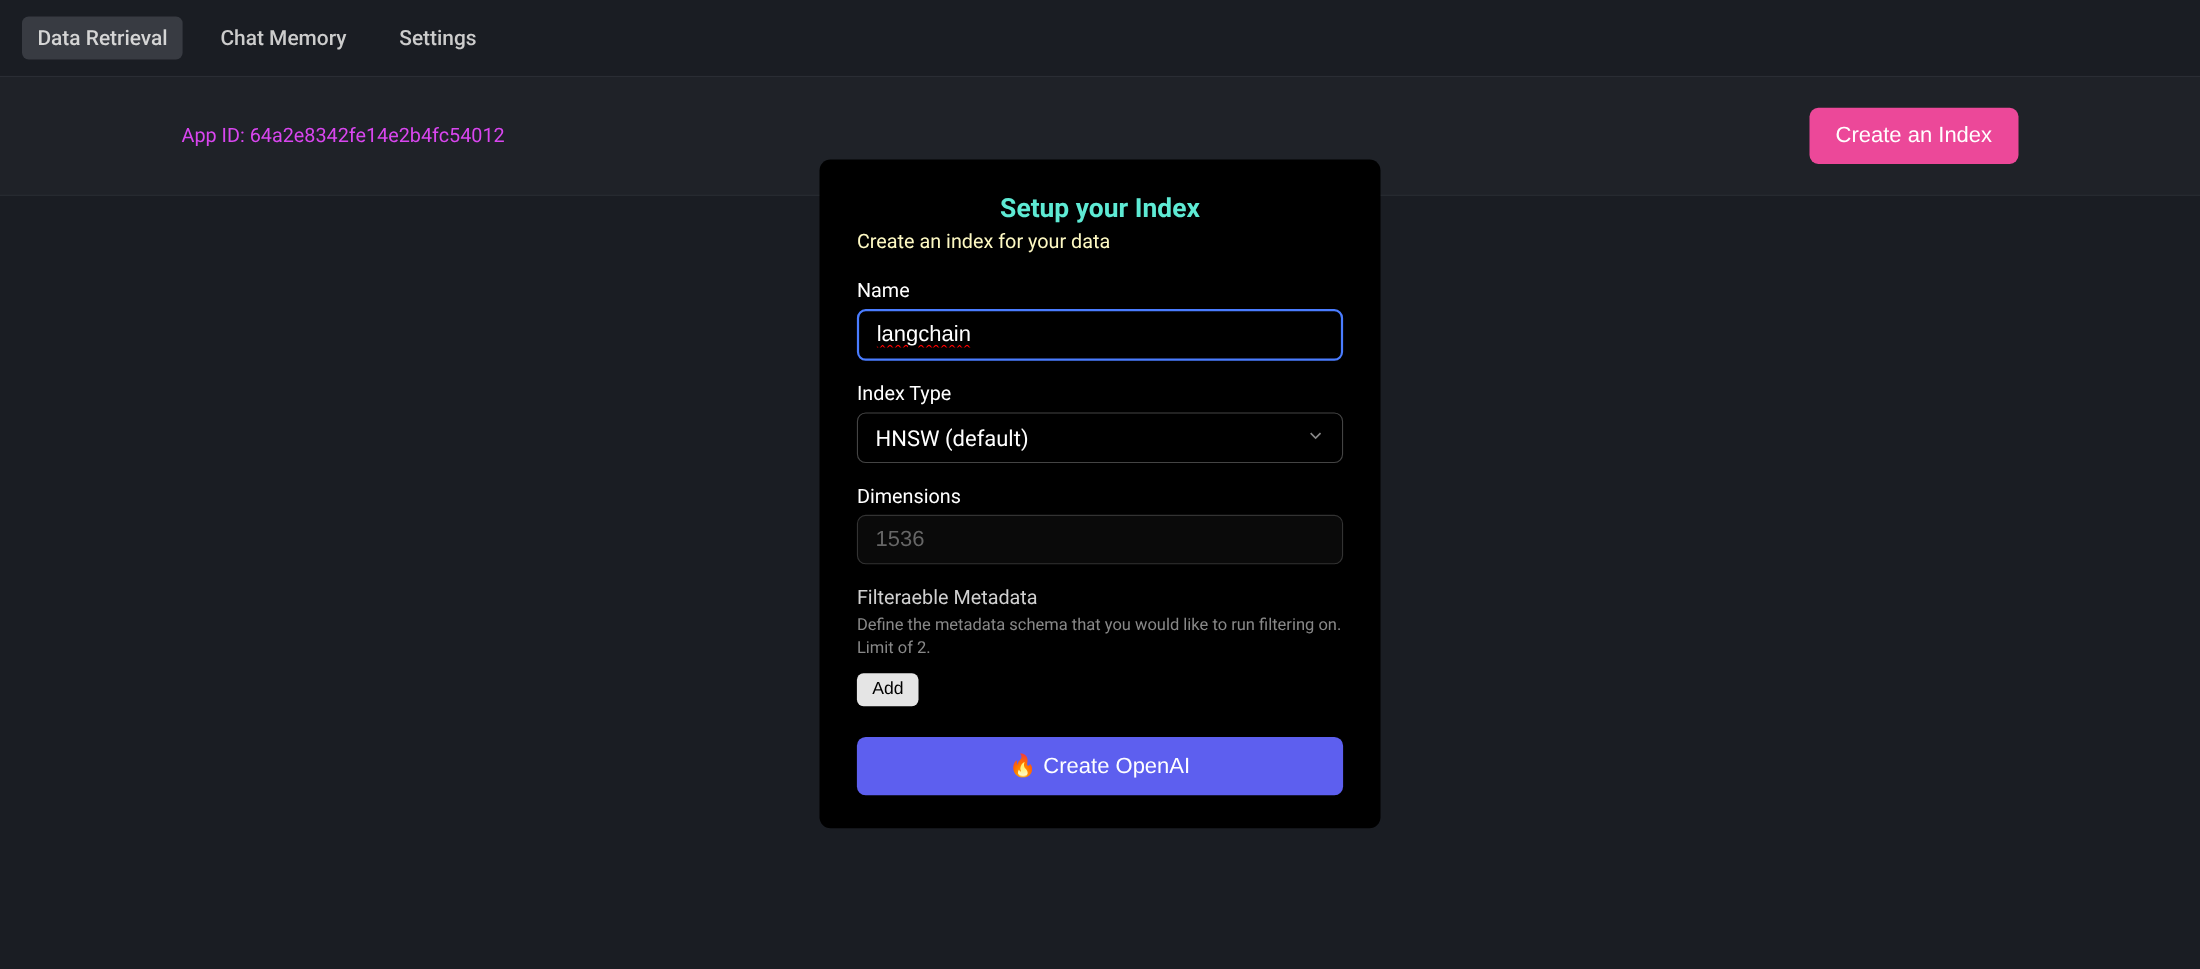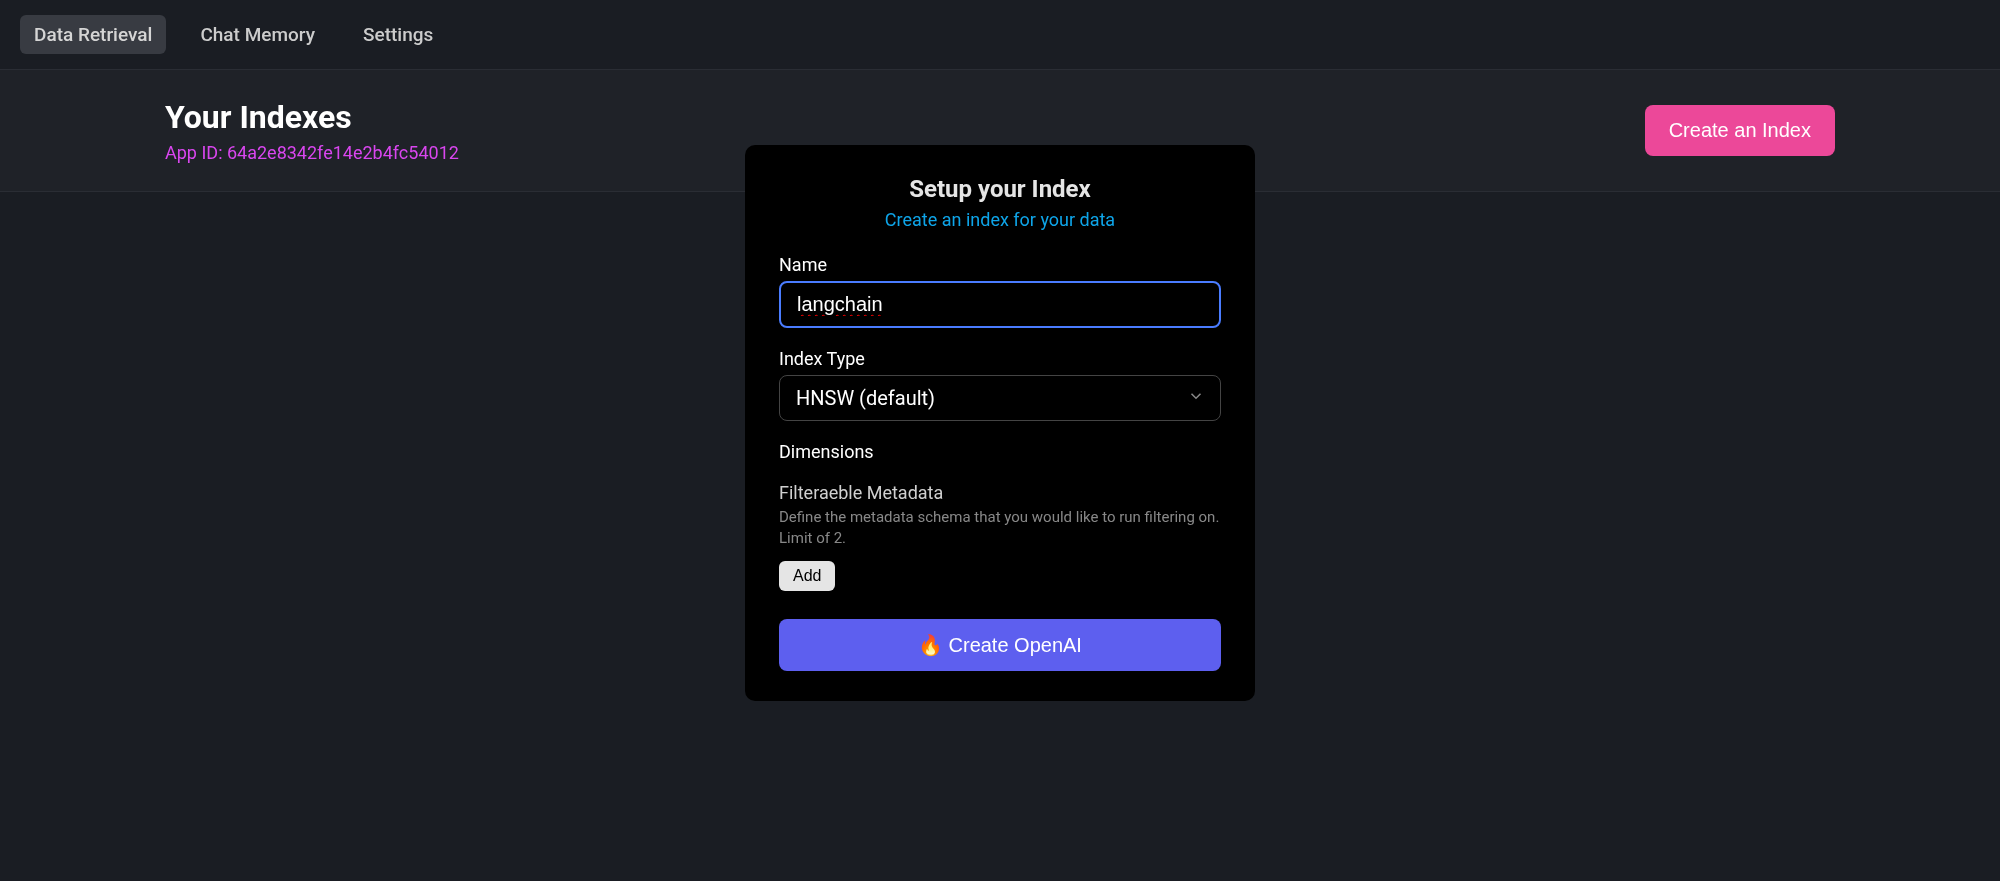--- a/index.html
+++ b/index.html
@@ -82,28 +82,28 @@
       top: 145px;
       background-color: #000;
       border-radius: 10px;
       width: 510px;
       padding: 30px 34px 30px 34px;
       pointer-events: auto;
     }
     .modal-title {
       font-size: 24px;
       font-weight: 700;
-      color: #e5e5e5;
+      color: #5eead4;
       text-align: center;
       margin-bottom: 6px;
     }
     .modal-subtitle {
       font-size: 18px;
-      color: #0ea5e9;
-      text-align: center;
+      color: #fef9c3;
+      text-align: left;
       margin-bottom: 24px;
     }
     .form-group {
       margin-bottom: 20px;
     }
     .form-label {
       display: block;
       font-size: 18px;
       color: #ffffff;
       margin-bottom: 6px;
@@ -196,21 +196,20 @@
 <body>
 
 <div class="nav-bar">
   <div class="nav-tab active">Data Retrieval</div>
   <div class="nav-tab">Chat Memory</div>
   <div class="nav-tab">Settings</div>
 </div>
 
 <div class="header-section">
   <div class="header-left">
-    <div class="page-title">Your Indexes</div>
     <div class="app-id">App ID: 64a2e8342fe14e2b4fc54012</div>
   </div>
   <button class="create-btn">Create an Index</button>
 </div>
 
 <div class="modal-overlay">
   <div class="modal">
     <div class="modal-title">Setup your Index</div>
     <div class="modal-subtitle">Create an index for your data</div>
 
@@ -229,20 +228,21 @@
         <span class="chevron">
           <svg width="18" height="18" viewBox="0 0 24 24" fill="none" stroke="currentColor" stroke-width="2">
               <polyline points="6 9 12 15 18 9"></polyline>
             </svg>
         </span>
       </div>
     </div>
 
     <div class="form-group">
       <label class="form-label">Dimensions</label>
+      <input type="text" class="dim-input" placeholder="1536" style="">
     </div>
 
     <div class="meta-section">
       <div class="meta-title">Filteraeble Metadata</div>
       <div class="meta-desc">Define the metadata schema that you would like to run filtering on. Limit of 2.</div>
       <button class="add-btn">Add</button>
     </div>
 
     <button class="submit-btn">🔥 Create OpenAI</button>
   </div>

